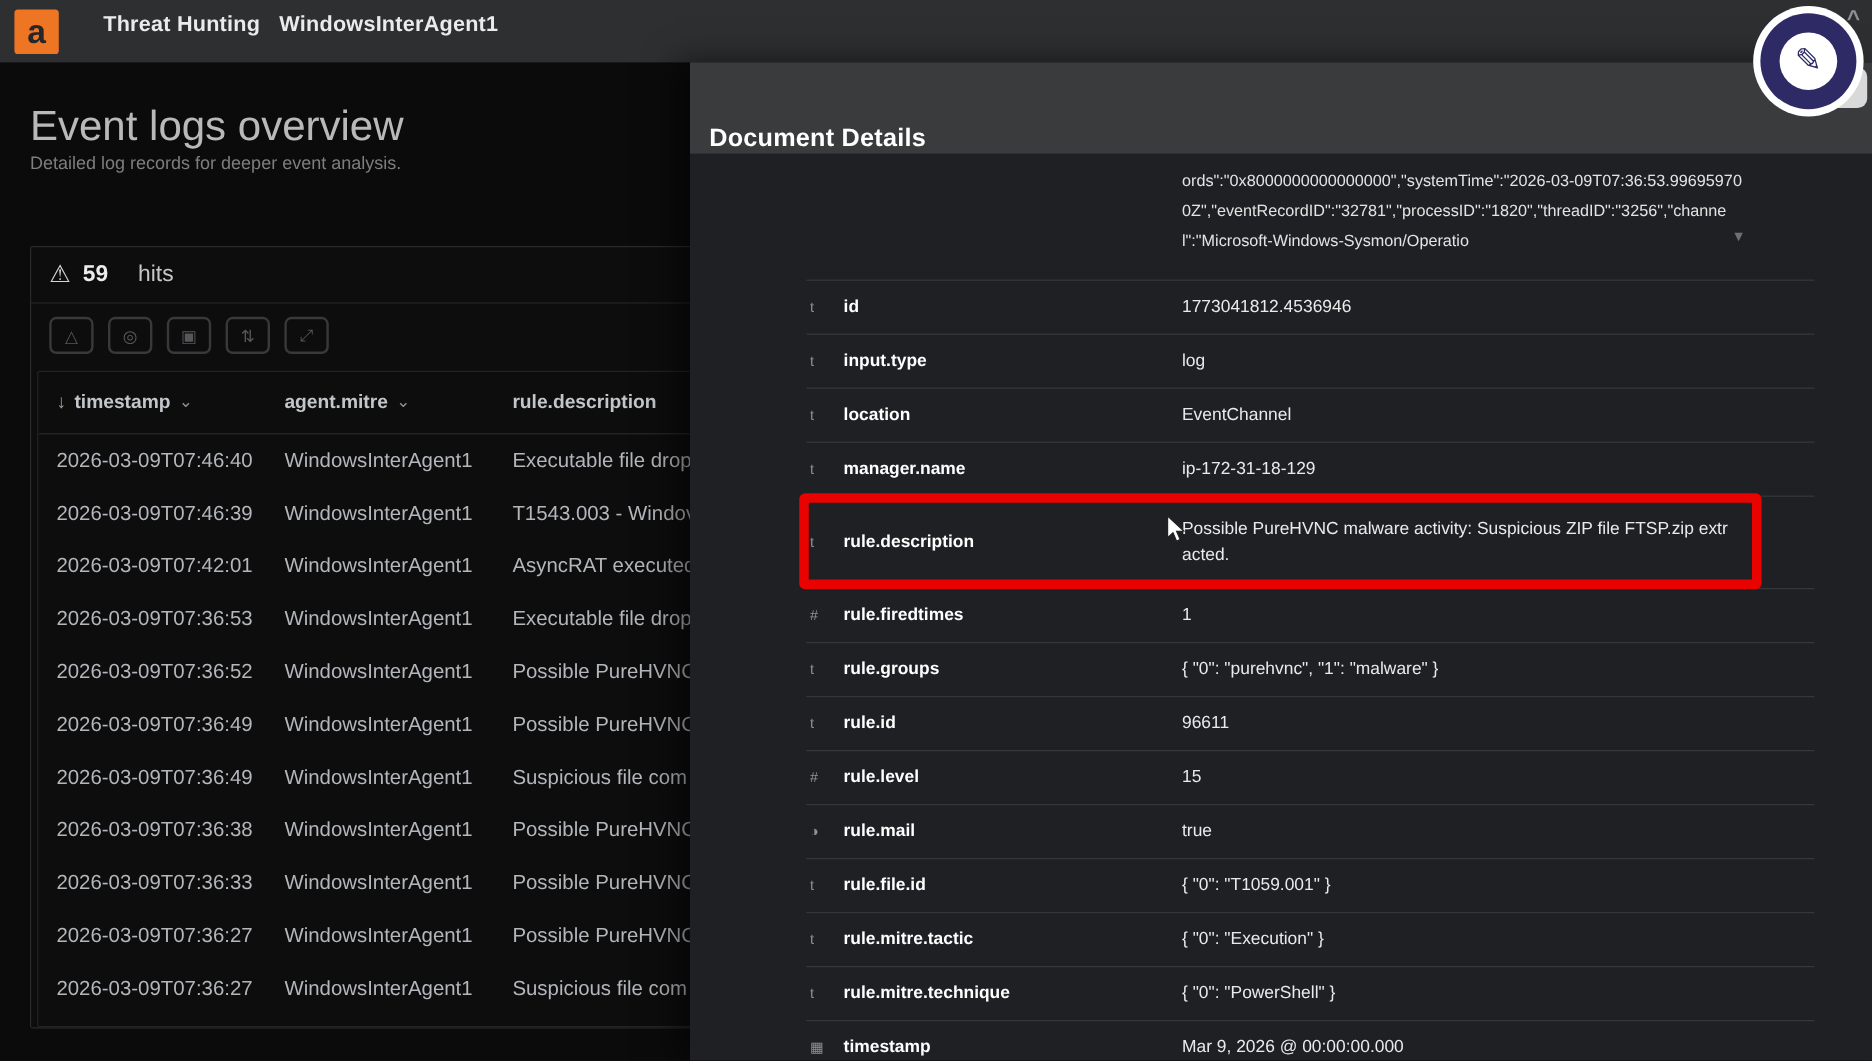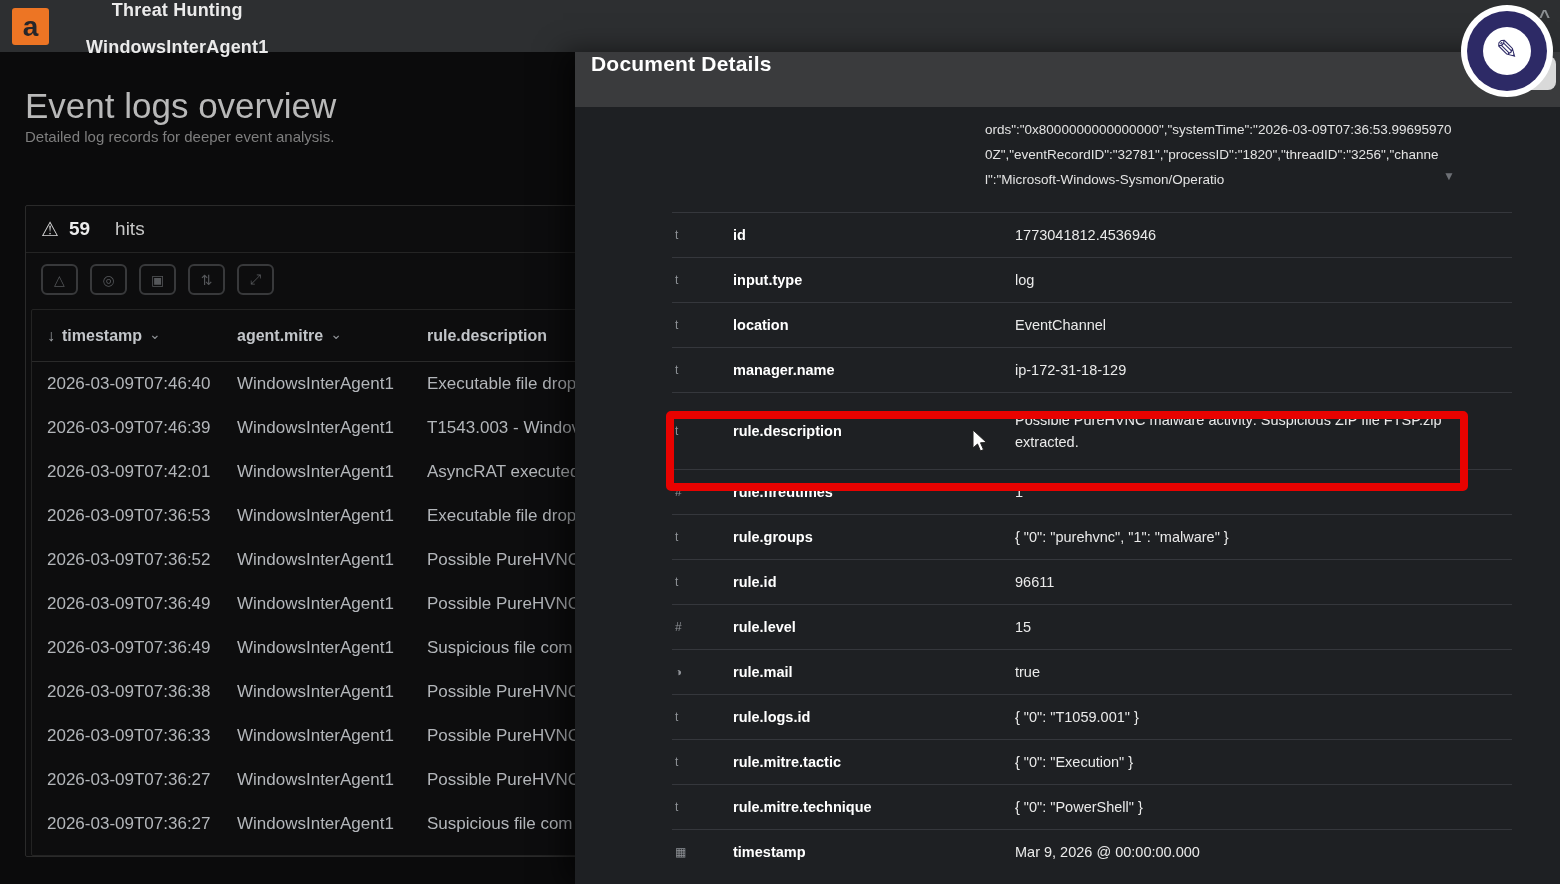--- a/index.html
+++ b/index.html
@@ -8,21 +8,21 @@
     position:relative; overflow:hidden;
     background:#0b0b0c;
     font-family:"Liberation Sans", sans-serif;
     -webkit-font-smoothing:antialiased;
   }
 
   
   .topbar { position:absolute; left:0; top:0; width:1560px; height:52px; background:#2d2f31; z-index:5; }
   .logo { position:absolute; left:12px; top:8px; width:37px; height:37px; background:#ed7524; border-radius:3px;
           display:flex; align-items:center; justify-content:center; font-weight:800; font-size:28px; color:#26262a; }
-  .topbar-titles { position:absolute; left:86px; top:0; height:40px; display:flex; align-items:center; gap:16px;flex-direction:column; }
+  .topbar-titles { position:absolute; left:86px; top:0; height:40px; display:flex; align-items:center; gap:16px; }
   .topbar-titles span { font-size:18px; font-weight:700; color:#ebebeb; letter-spacing:.2px; }
   .topbar-caret { position:absolute; right:10px; top:6px; color:#8d9194; font-size:19px; font-weight:700; }
 
   
   .page-title { position:absolute; left:25px; top:86px; font-size:35px; color:#b9b9b9; font-weight:400; }
   .page-subtitle { position:absolute; left:25px; top:128px; font-size:15px; color:#7e7e7e; }
 
   .events-panel { position:absolute; left:25px; top:205px; width:1500px; height:652px;
                   background:#0d0d0e; border:1px solid #2a2a2a; border-radius:2px; }
   .hits-row { height:47px; border-bottom:1px solid #242424; display:flex; align-items:center; padding-left:15px; gap:10px; }
@@ -40,33 +40,33 @@
   .thead .hcell { display:flex; align-items:center; gap:7px; white-space:nowrap; overflow:hidden; }
   .sort-arrow { color:#9a9da1; font-weight:400; font-size:16px; }
   .col-chevron { color:#8d9094; font-weight:400; font-size:14px; position:relative; top:-2px; }
   .tbody .trow { height:44px; display:grid; grid-template-columns:190px 190px 1fr; align-items:center; padding-left:15px;
                  color:#b3b6ba; font-size:17px; }
   .tbody .trow > span { white-space:nowrap; overflow:hidden; }
 
   
   .flyout { position:absolute; left:575px; top:52px; width:985px; height:832px; background:#1e2023;
             box-shadow:-12px 0 26px rgba(0,0,0,.55); z-index:10; }
-  .flyout-header { height:55px; background:#3a3b3d; display:flex; align-items:flex-start; padding-left:16px; }
+  .flyout-header { height:76px; background:#3a3b3d; display:flex; align-items:flex-end; padding-left:16px; }
   .flyout-title { font-size:21px; font-weight:700; color:#ffffff; letter-spacing:.2px; }
   .flyout-body { position:relative; height:756px; }
 
   .json-block { position:absolute; left:410px; top:10px; width:474px; font-size:13.5px; line-height:25px;
                 color:#e3e3e3; word-break:break-all; }
   .json-expand { position:absolute; left:868px; top:62px; color:#6d7075; font-size:12px; }
 
   .fields { position:absolute; left:97px; top:105px; width:840px; }
   .frow { display:flex; align-items:center; min-height:45px; border-top:1px solid #35373c; position:relative; }
   .frow.row-tall { min-height:77px; }
   .ficon { width:31px; color:#8e9196; font-size:12px; padding-left:3px; flex:none; }
-  .fname { width:282px; font-size:14.5px; font-weight:700; color:#ffffff; flex:none;margin-left:30px; }
+  .fname { width:282px; font-size:14.5px; font-weight:700; color:#ffffff; flex:none; }
   .fvalue { flex:1; font-size:14.5px; color:#eaeaea; word-break:break-all; padding-right:65px; line-height:22px; }
 
   
   .annotation-box { position:absolute; left:666px; top:411px; width:802px; height:80px;
                     border:8px solid #e80200; border-radius:5px; z-index:50; pointer-events:none; }
 
   
   .cursor { position:absolute; left:972px; top:429px; z-index:60; pointer-events:none; }
 
   
@@ -273,21 +273,21 @@
         </div>
 
         <div class="frow">
           <span class="ficon">◑</span>
           <span class="fname">rule.mail</span>
           <span class="fvalue">true</span>
         </div>
 
         <div class="frow">
           <span class="ficon">t</span>
-          <span class="fname">rule.logs.id</span>
+          <span class="fname">rule.file.id</span>
           <span class="fvalue">{ "0": "T1059.001" }</span>
         </div>
 
         <div class="frow">
           <span class="ficon">t</span>
           <span class="fname">rule.mitre.tactic</span>
           <span class="fvalue">{ "0": "Execution" }</span>
         </div>
 
         <div class="frow">

